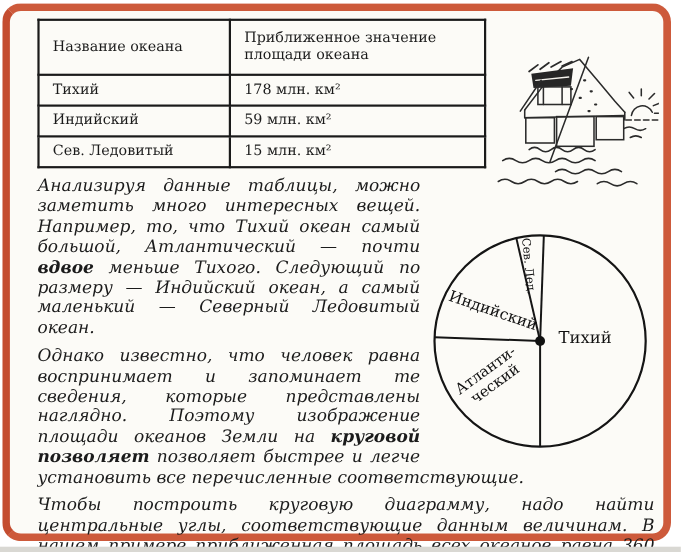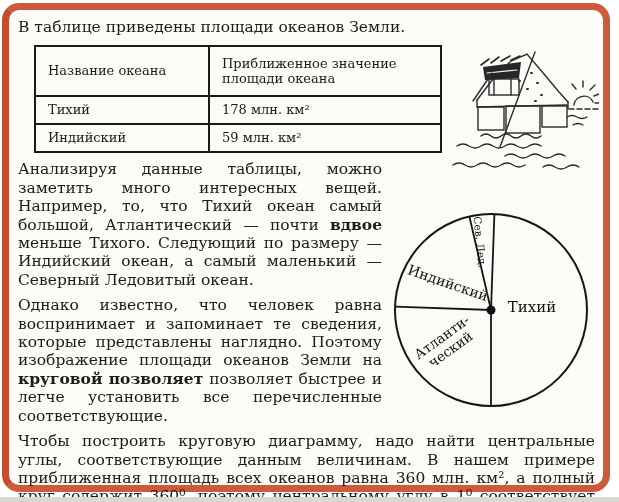--- a/index.html
+++ b/index.html
@@ -45,21 +45,21 @@
   th.c2{width:208px;}
   td.name{height:22px;}
   td.val{text-align:center;}
   
   .island{
     position:absolute;right:4px;top:33px;width:152px;height:142px;
   }
   .island svg{display:block;}
   
   .text-flow{margin-top:5px;text-align:justify;}
-  .text-flow p{margin:0 0 7px 0;}
+  .text-flow p{margin:0 0 7px 16px;font-style:italic;}
   .pie-wrap{
     float:right;
     width:204px;height:200px;
     margin:50px 0 6px 9px;
     position:relative;
   }
   .pie-wrap svg{position:absolute;left:0;top:0;}
   #pie-radii line{stroke:#151515;stroke-width:1.8;}
   .pie-label{
     position:absolute;white-space:nowrap;color:#111;
@@ -72,35 +72,38 @@
     font-size:13.5px;line-height:1.08;text-align:center;white-space:nowrap;
   }
   b{font-weight:bold;}
 </style>
 </head>
 <body>
 
 <div class="page-frame">
   <div class="content">
 
-    <div class="intro">В таблице приведены площади океанов Земли.</div>
 
     <table class="oceans">
       <tbody>
           <tr>
         <th class="c1">Название океана</th>
         <th class="c2">Приближенное значение площади океана</th>
       </tr>
       <tr>
         <td class="name">Тихий</td>
         <td class="val">178 млн. км²</td>
       </tr>
       <tr>
         <td class="name">Индийский</td>
         <td class="val">59 млн. км²</td>
+      </tr>
+      <tr>
+        <td class="name">Сев. Ледовитый</td>
+        <td class="val">15 млн. км²</td>
       </tr>
     </tbody>
       </table>
 
     <div class="island">
       <svg width="152" height="142" viewBox="0 0 152 142">
         <g fill="none" stroke="#2b2b2b" stroke-width="1.4" stroke-linecap="round">
 
           <path d="M30,57 L46,36 L64,18 L80,11 L97,31 L112,49 L121,59"></path>
           <path d="M121,59 L121,66 M30,57 L30,64"></path>

